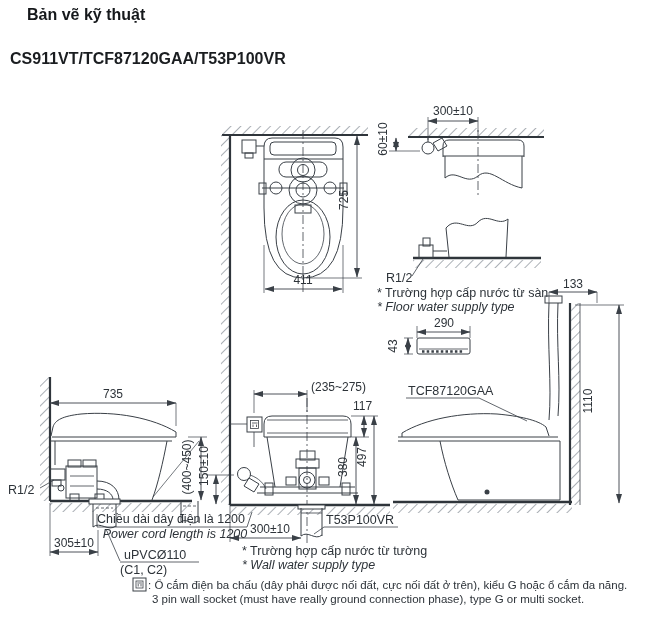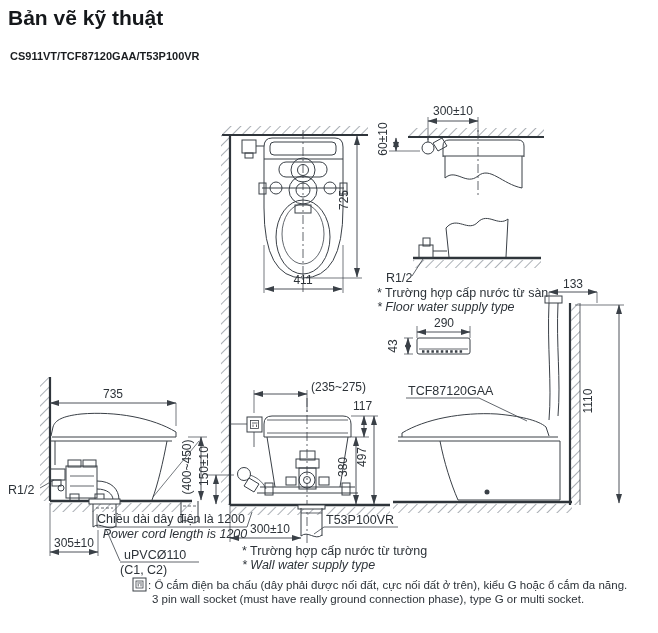--- a/index.html
+++ b/index.html
@@ -1,19 +1,19 @@
 <!DOCTYPE html>
 <html><head>
 <meta charset="utf-8">
 <style>
   html,body{margin:0;padding:0;background:#ffffff;}
   .stage{position:relative;width:658px;height:633px;background:#fff;overflow:hidden;
          font-family:"Liberation Sans",sans-serif;}
-  .title{position:absolute;left:8px;top:6px;font-size:21px;font-weight:700;color:#15181b;}
-  .subtitle{position:absolute;left:10px;top:50px;font-size:11px;font-weight:700;color:#1a1d20;}
+  .title{position:absolute;left:27px;top:6px;font-size:16px;font-weight:700;color:#15181b;}
+  .subtitle{position:absolute;left:10px;top:50px;font-size:16px;font-weight:700;color:#1a1d20;}
   svg{position:absolute;left:0;top:0;}
   .ln{stroke:#3a4047;fill:none;stroke-width:1;}
   .lnt{stroke:#3a4047;fill:none;stroke-width:.8;}
   .lnb{stroke:#2f353b;fill:none;stroke-width:2.2;}
   .flr{stroke:#2f353b;fill:none;stroke-width:2.4;}
   .dim{stroke:#3a4047;fill:none;stroke-width:.9;}
   .ext{stroke:#3a4047;fill:none;stroke-width:.7;}
   .ctr{stroke:#3a4047;fill:none;stroke-width:.8;stroke-dasharray:9 3 2 3;}
   .wht{fill:#ffffff;}
   text.d{font:12px "Liberation Sans",sans-serif;fill:#2d3339;}

